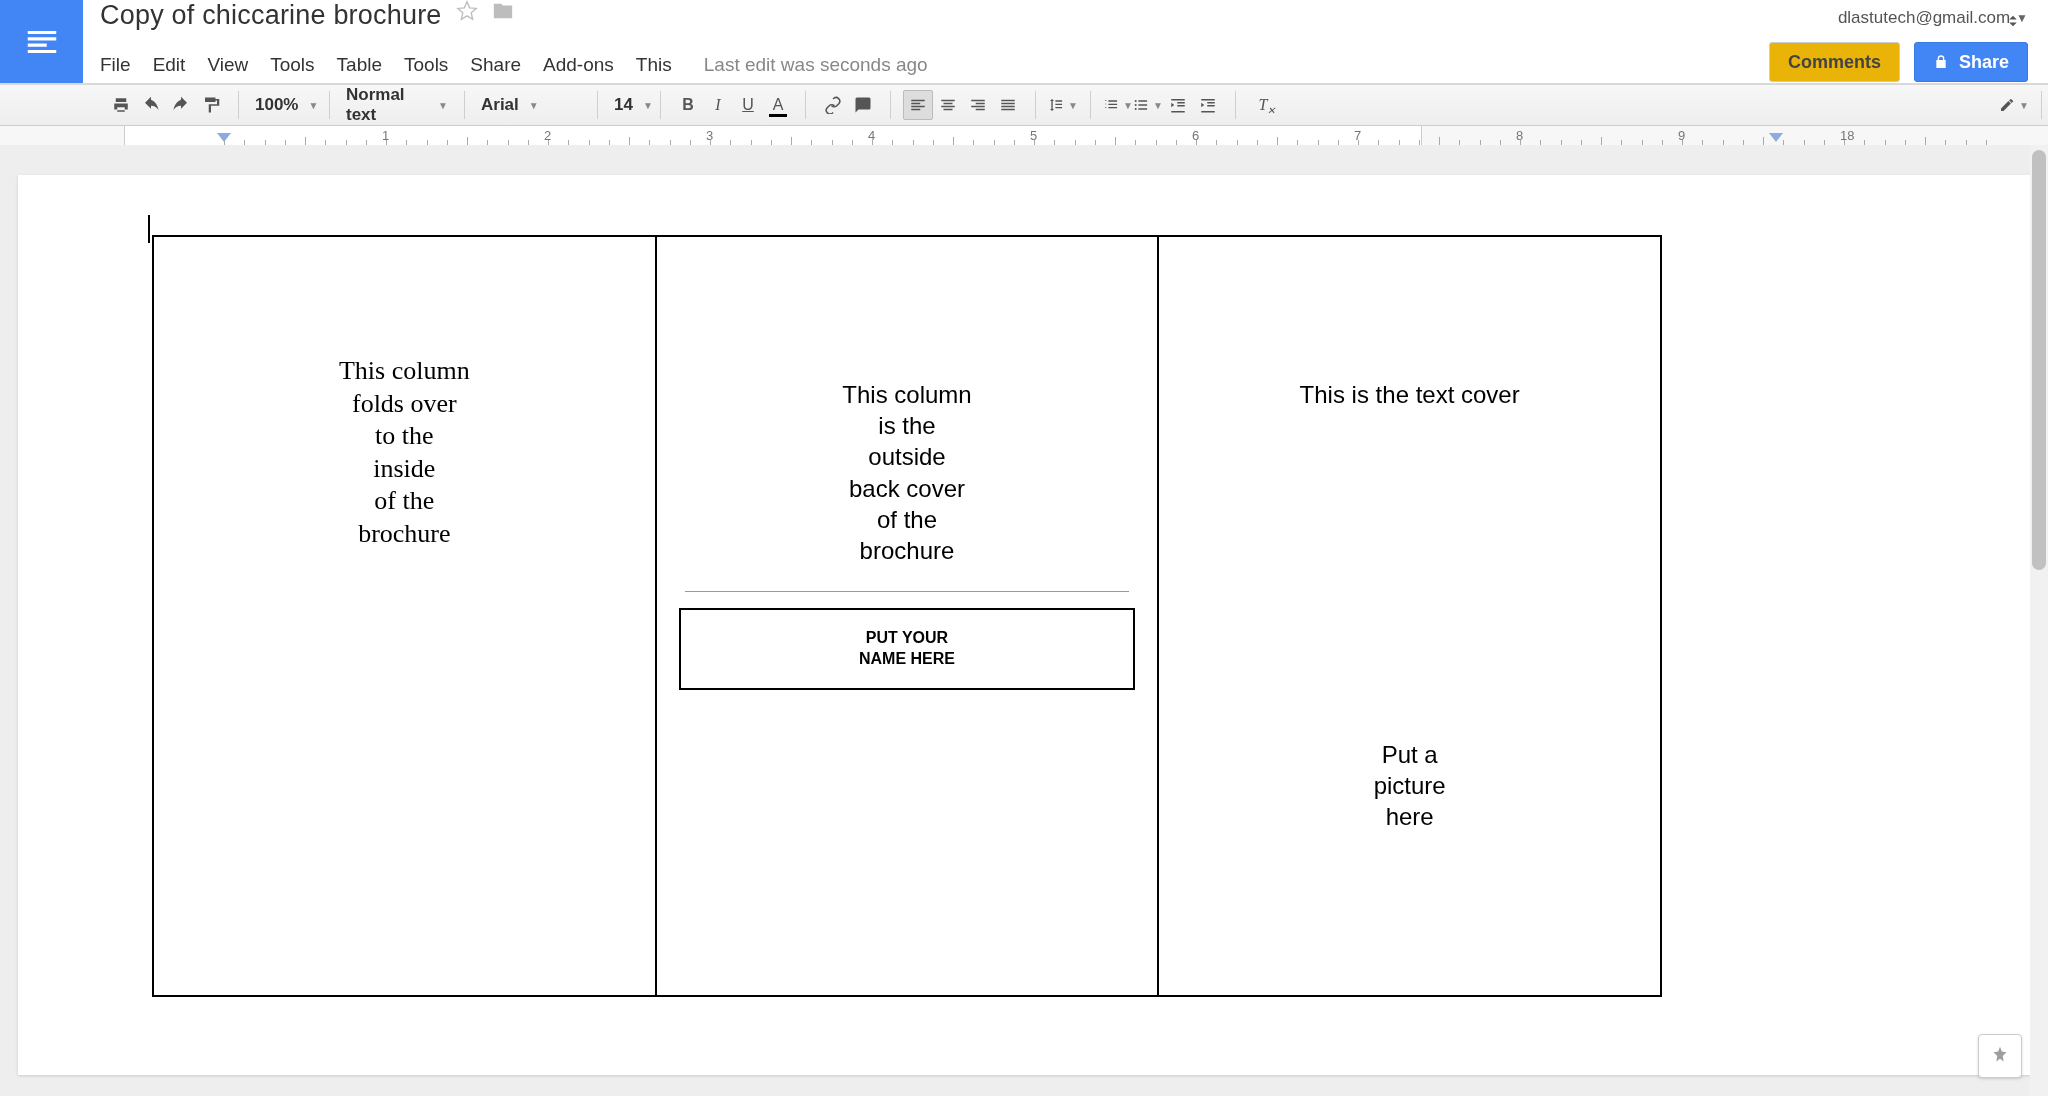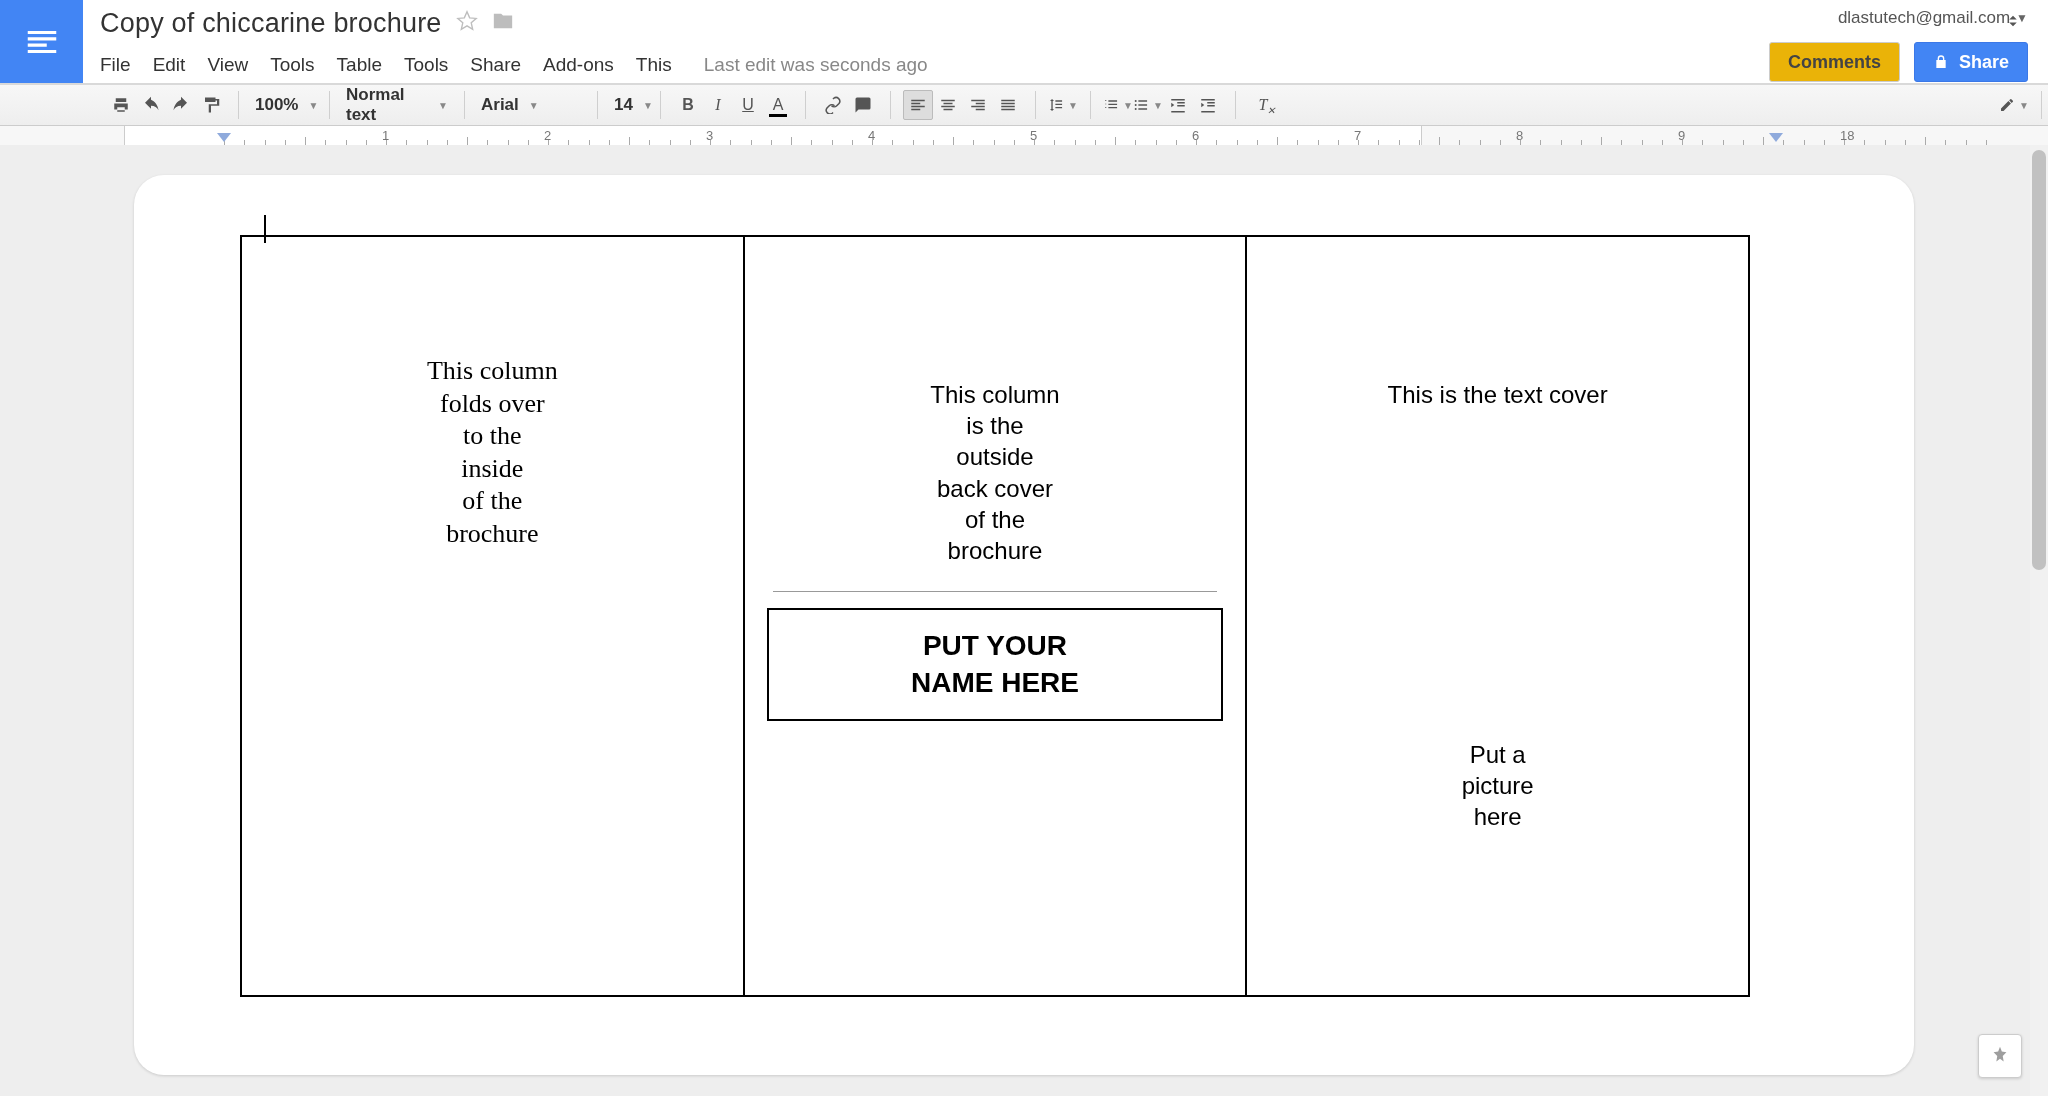--- a/index.html
+++ b/index.html
@@ -23,21 +23,21 @@
   width: 83px;
   height: 83px;
   background: #4285f4;
   display: flex;
   align-items: center;
   justify-content: center;
 }
 .docs-logo svg { width: 38px; height: 38px; fill: #fff; }
 .title-row {
   display: flex;
-  align-items: center;
+  align-items: flex-start;
   height: 46px;
   padding-left: 100px;
 }
 .doc-title {
   font-size: 27px;
   color: #333;
   font-weight: 400;
   letter-spacing: 0.2px;
 }
 .star-icon, .folder-icon {
@@ -198,27 +198,26 @@
   position: absolute;
   top: 145px;
   left: 0;
   right: 0;
   bottom: 0;
   overflow: auto;
   background: #eeeeee;
 }
 .page {
   background: #fff;
-  width: 1780px;
+  width: 2012px;
   margin: 30px auto 0 auto;
   min-height: 900px;
   box-shadow: 0 1px 3px rgba(0,0,0,0.15);
   position: relative;
-  padding: 60px 80px 40px 76px;
-  border-radius: 30px;
+  padding: 60px 80px 40px 104px;
 }
 .cursor-mark {
   position:absolute;
   left: 130px;
   top: 40px;
   width: 2px;
   height: 28px;
   background: #000;
 }
 .brochure-table {
@@ -251,21 +250,21 @@
   border: none;
   border-top: 1px solid #999;
   margin: 25px 18px 16px 18px;
 }
 .name-box {
   border: 2px solid #000;
   margin: 0 12px;
   padding: 18px 10px;
   text-align: center;
   font-weight: 700;
-  font-size: 28px;
+  font-size: 16px;
   line-height: 1.3;
 }
 .col3-text {
   font-size: 24px;
   text-align: center;
   margin-top: 134px;
 }
 .col3-pic {
   font-size: 24px;
   text-align: center;

